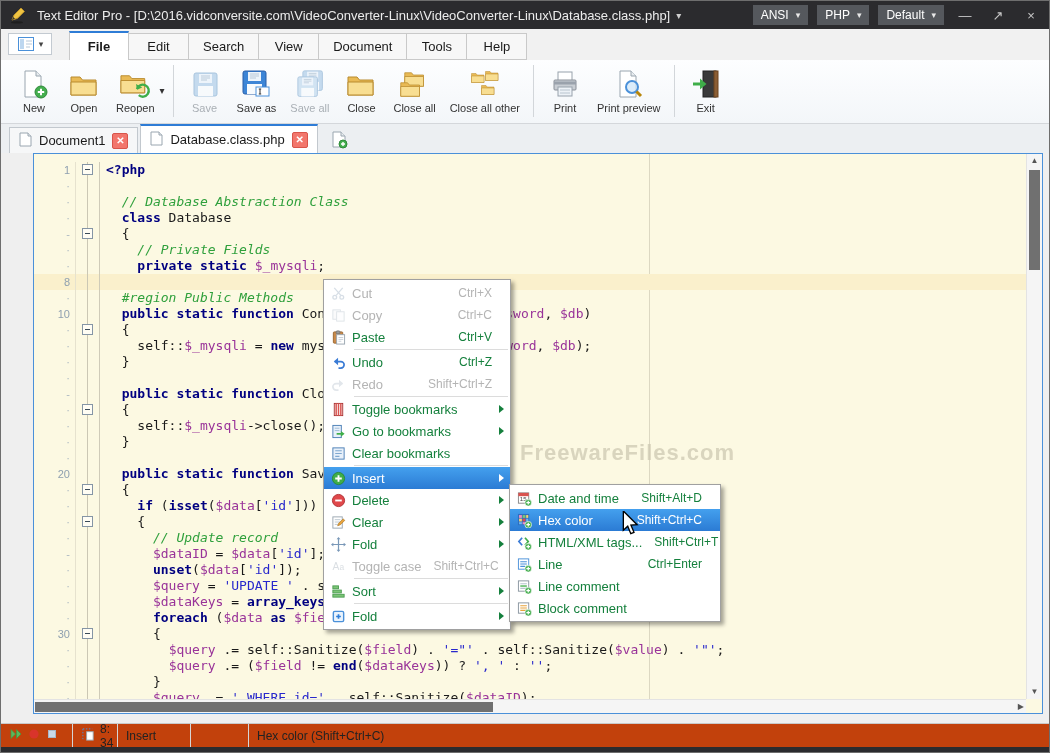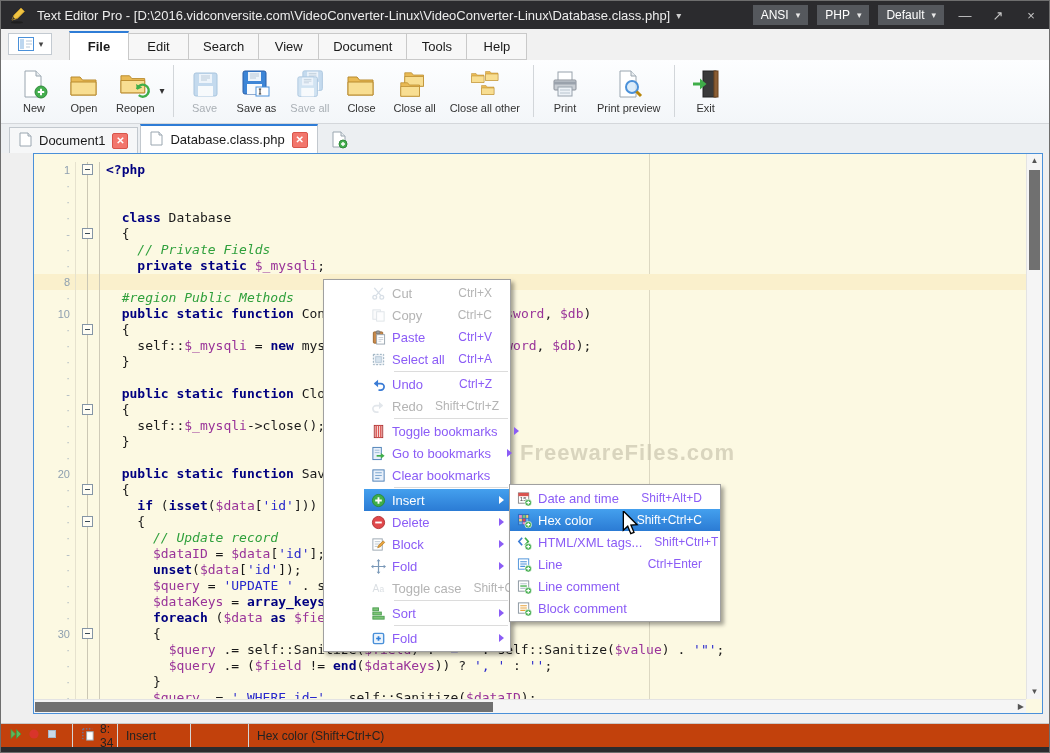--- a/index.html
+++ b/index.html
@@ -66,23 +66,23 @@
   .vsb { position:absolute; right:0; top:0; bottom:14px; width:16px; background:#F5F5F5; border-left:1px solid #E3E3E3; z-index:3; }
   .vsb .up,.vsb .dn { position:absolute; left:0; width:15px; height:14px; color:#555; font-size:8px; text-align:center; line-height:14px; }
   .vsb .up { top:0; } .vsb .dn { bottom:0; }
   .vsb .thumb { position:absolute; left:2px; top:16px; width:11px; height:100px; background:#707070; }
   .hsb { position:absolute; left:0; right:16px; bottom:0; height:14px; background:#F5F5F5; border-top:1px solid #E3E3E3; z-index:3; }
   .hsb .thumb { position:absolute; left:1px; top:2px; width:458px; height:10px; background:#707070; }
   .hsb .rt { position:absolute; right:2px; top:0; color:#555; font-size:8px; line-height:14px; }
 
   
   .menu { position:absolute; background:#FFF; border:1px solid #A0A0A0; box-shadow:3px 3px 4px rgba(0,0,0,.35); padding:2px 0; z-index:10; }
-  #ctx-menu { left:322px; top:278px; width:188px;padding-left:40px; }
+  #ctx-menu { left:322px; top:278px; width:188px; }
   #ctx-sub  { left:508px; top:483px; width:212px; z-index:11; }
-  .m-item { height:22px; display:flex; align-items:center; font-size:13px; color:#8b5cf6; padding-right:4px; }
+  .m-item { height:22px; display:flex; align-items:center; font-size:13px; color:#15803d; padding-right:4px; }
   .m-item .m-ico { width:28px; display:flex; justify-content:center; align-items:center; flex:none; }
   .m-item .m-lb { flex:1; white-space:nowrap; }
   .m-item .m-sc { margin-left:12px; font-size:12px; white-space:nowrap; }
   .m-item .m-ar { width:10px; margin-left:4px; display:flex; justify-content:center; }
   .m-item .m-ar i { width:0; height:0; border-left:5px solid currentColor; border-top:4px solid transparent; border-bottom:4px solid transparent; }
   .m-item.dis { color:#B4B4B4; }
   .m-item.dis .m-ico { opacity:.45; }
   .m-item.hl { background:linear-gradient(#44A0EE,#2B7BD4); color:#FFF; }
   .m-sep { height:3px; display:flex; align-items:center; padding:0 2px 0 30px; }
   .m-sep i { height:1px; background:#DCDCDC; width:100%; }
@@ -318,21 +318,21 @@
         </svg>
       </div>
     </div>
 
   <div class="editor">
     <div class="marginline"></div>
     <div class="watermark">FreewareFiles.com</div>
     <div class="lines" id="code-lines">
         <div class="ln"><span class="g">1</span><span class="fold"><i class="vln"></i><i class="fbox"></i></span><span class="code"><span class="c-kw">&lt;?php</span></span></div>
         <div class="ln"><span class="g dim">·</span><span class="fold"><i class="vln"></i></span><span class="code"></span></div>
-        <div class="ln"><span class="g dim">·</span><span class="fold"><i class="vln"></i></span><span class="code"><span class="c-pl">  </span></span></div>
+        <div class="ln"><span class="g dim">·</span><span class="fold"><i class="vln"></i></span><span class="code"><span class="c-pl">  </span><span class="c-cm">// Database Abstraction Class</span></span></div>
         <div class="ln"><span class="g dim">·</span><span class="fold"><i class="vln"></i></span><span class="code"><span class="c-pl">  </span><span class="c-kw">class</span><span class="c-pl"> Database</span></span></div>
         <div class="ln"><span class="g dim">-</span><span class="fold"><i class="vln"></i><i class="fbox"></i></span><span class="code"><span class="c-pl">  {</span></span></div>
         <div class="ln"><span class="g dim">·</span><span class="fold"><i class="vln"></i></span><span class="code"><span class="c-pl">    </span><span class="c-cm">// Private Fields</span></span></div>
         <div class="ln"><span class="g dim">·</span><span class="fold"><i class="vln"></i></span><span class="code"><span class="c-pl">    </span><span class="c-kw">private</span><span class="c-pl"> </span><span class="c-kw">static</span><span class="c-pl"> </span><span class="c-vr">$_mysqli</span><span class="c-pl">;</span></span></div>
         <div class="ln cur"><span class="g">8</span><span class="fold"><i class="vln"></i></span><span class="code"></span></div>
         <div class="ln"><span class="g dim">·</span><span class="fold"><i class="vln"></i></span><span class="code"><span class="c-pl">  </span><span class="c-cm">#region Public Methods</span></span></div>
         <div class="ln"><span class="g">10</span><span class="fold"><i class="vln"></i></span><span class="code"><span class="c-pl">  </span><span class="c-kw">public</span><span class="c-pl"> </span><span class="c-kw">static</span><span class="c-pl"> </span><span class="c-kw">function</span><span class="c-pl"> Connect(</span><span class="c-vr">$host</span><span class="c-pl">, </span><span class="c-vr">$user</span><span class="c-pl">, </span><span class="c-vr">$password</span><span class="c-pl">, </span><span class="c-vr">$db</span><span class="c-pl">)</span></span></div>
         <div class="ln"><span class="g dim">·</span><span class="fold"><i class="vln"></i><i class="fbox"></i></span><span class="code"><span class="c-pl">  {</span></span></div>
         <div class="ln"><span class="g dim">·</span><span class="fold"><i class="vln"></i></span><span class="code"><span class="c-pl">    self::</span><span class="c-vr">$_mysqli</span><span class="c-pl"> = </span><span class="c-kw">new</span><span class="c-pl"> mysqli(</span><span class="c-vr">$host</span><span class="c-pl">, </span><span class="c-vr">$user</span><span class="c-pl">, </span><span class="c-vr">$password</span><span class="c-pl">, </span><span class="c-vr">$db</span><span class="c-pl">);</span></span></div>
         <div class="ln"><span class="g dim">·</span><span class="fold"><i class="vln"></i></span><span class="code"><span class="c-pl">  }</span></span></div>
@@ -399,31 +399,20 @@
             <rect x="2.5" y="2" width="10" height="12" rx="1" fill="#C98A4B" stroke="#9A6630"></rect>
             <rect x="5.5" y="1" width="4" height="3" rx="1" fill="#9A9A9A" stroke="#777"></rect>
             <rect x="6" y="5" width="8.5" height="10" fill="#FFF" stroke="#9AA6B0"></rect>
             <path d="M8 8h5M8 10h5M8 12h3" stroke="#C6CED6"></path>
           </svg>
         </span>
         <span class="m-lb">Paste</span>
         <span class="m-sc">Ctrl+V</span>
         <span class="m-ar"></span>
       </div>
-      <div class="m-item">
-        <span class="m-ico">
-          <svg width="15" height="15" viewBox="0 0 16 16">
-            <rect x="2.5" y="2.5" width="11" height="11" fill="#EFF3F7" stroke="#8FA6B8" stroke-dasharray="2 1.5"></rect>
-            <rect x="5" y="5" width="6" height="6" fill="#D8E4EE" stroke="#B8C8D8"></rect>
-          </svg>
-        </span>
-        <span class="m-lb">Select all</span>
-        <span class="m-sc">Ctrl+A</span>
-        <span class="m-ar"></span>
-      </div>
       <div class="m-sep">
         <i></i>
       </div>
       <div class="m-item">
         <span class="m-ico">
           <svg width="15" height="15" viewBox="0 0 16 16">
             <path d="M4 7h6.5a3.5 3.5 0 0 1 0 7H8" fill="none" stroke="#3A7BD5" stroke-width="1.8"></path>
             <path d="M7.5 3L3 7l4.5 4z" fill="#3A7BD5"></path>
           </svg>
         </span>
@@ -514,21 +503,21 @@
         </span>
       </div>
       <div class="m-item">
         <span class="m-ico">
           <svg width="15" height="15" viewBox="0 0 16 16">
             <rect x="2" y="2" width="10" height="12" fill="#FFF" stroke="#9AA6B0"></rect>
             <path d="M4 5h6M4 7.5h6M4 10h4" stroke="#B9C4CE"></path>
             <path d="M14 4.5L9 9.5l-1.3 3L11 11.2l5-5z" transform="scale(.92)" fill="#E8A33D" stroke="#B07820" stroke-width=".8"></path>
           </svg>
         </span>
-        <span class="m-lb">Block</span>
+        <span class="m-lb">Clear</span>
         <span class="m-sc"></span>
         <span class="m-ar">
           <i></i>
         </span>
       </div>
       <div class="m-item">
         <span class="m-ico">
           <svg width="15" height="15" viewBox="0 0 16 16">
             <path d="M8 1.5v13M1.5 8h13" stroke="#7A98B8" stroke-width="1.3"></path>
             <path d="M8 0l2 2.5H6zM8 16l2-2.5H6zM0 8l2.5-2v4zM16 8l-2.5-2v4z" fill="#7A98B8"></path>

